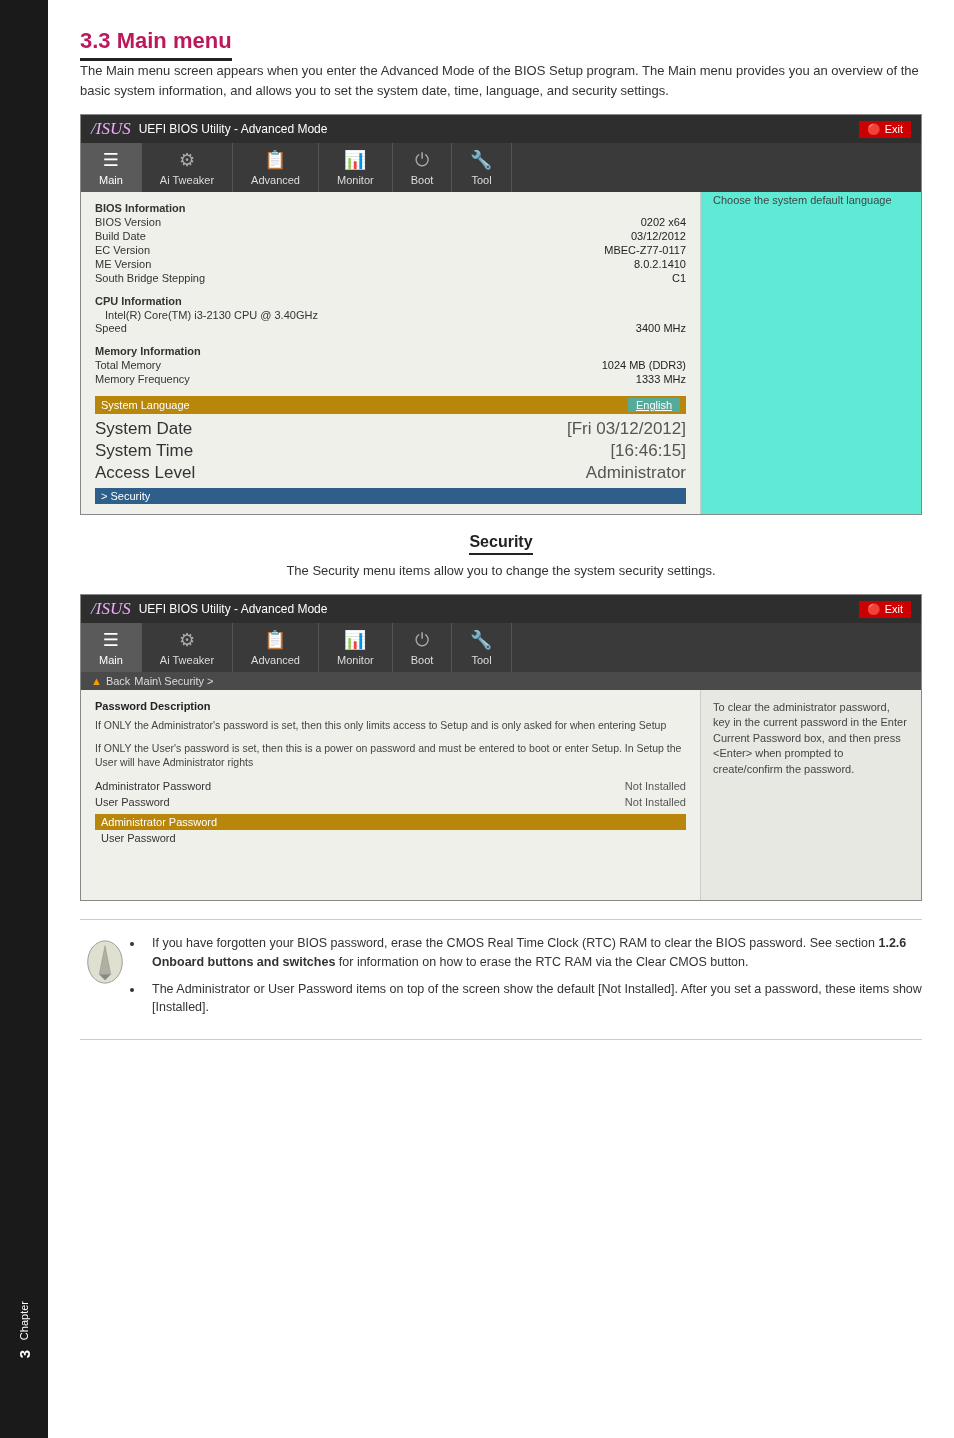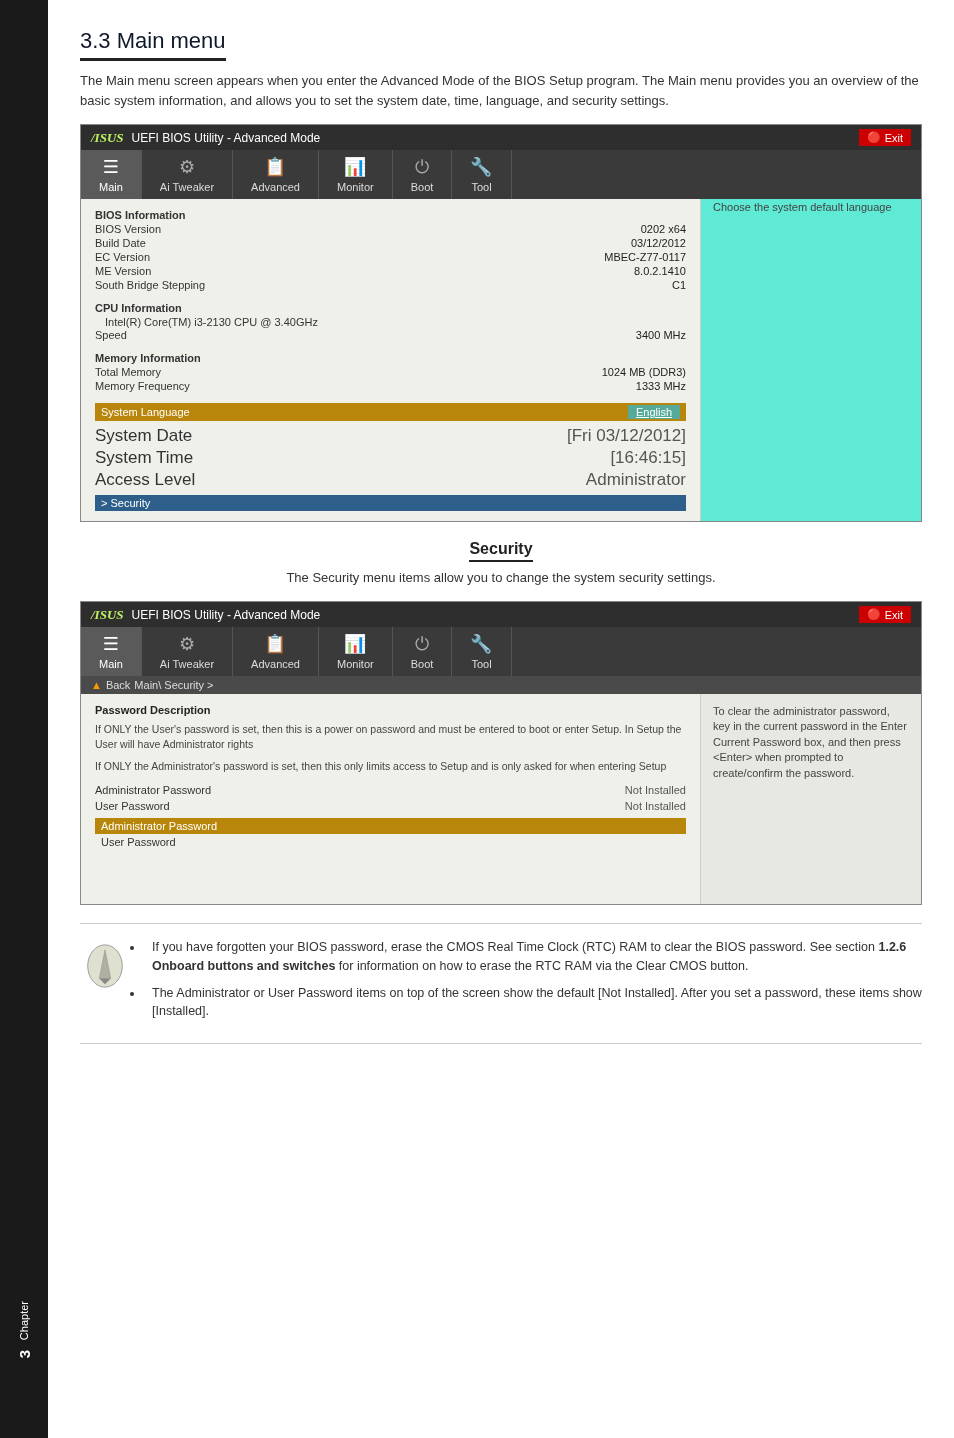--- a/index.html
+++ b/index.html
@@ -46,25 +46,24 @@
 
     
     .main-content {
       flex: 1;
       padding: 28px 32px 20px 32px;
     }
 
     
     .section-title {
       font-size: 22px;
-      font-weight: normal;
-      color: #0f172a;
+      font-weight: bold;
+      color: #be185d;
       border-bottom: 3px solid #222;
       padding-bottom: 4px;
-      margin-bottom: 10px;
       display: inline-block;
     }
 
     .section-desc {
       font-size: 13px;
       color: #333;
       margin-bottom: 14px;
       line-height: 1.5;
     }
 
@@ -85,23 +84,23 @@
       padding: 4px 10px;
       font-size: 12px;
     }
     .bios-titlebar-left {
       display: flex;
       align-items: center;
       gap: 8px;
     }
     .asus-logo {
       font-style: italic;
-      font-weight: bold;
-      color: #bef264;
-      font-size: 13px;
+      font-weight: normal;
+      color: #f0abfc;
+      font-size: 17px;
       font-family: 'Times New Roman', serif;
     }
     .bios-exit-btn {
       background: #c00;
       color: #fff;
       padding: 2px 8px;
       font-size: 11px;
       border: none;
       cursor: pointer;
       display: flex;
@@ -546,24 +545,24 @@
         <span class="back-arrow">▲</span>
         <span>Back</span>
         <span>Main\  Security  &gt;</span>
       </div>
 
       <div class="bios-body">
         <div class="bios-pwd-left">
 
           <div class="pwd-desc-title">Password Description</div>
           <div class="pwd-desc-text">
+            <span>If ONLY the Administrator's password is set, then this only limits access to Setup and is only asked for when entering Setup</span>
+          </div>
+          <div class="pwd-desc-text">
             <span>If ONLY the User's password is set, then this is a power on password and must be entered to boot or enter Setup. In Setup the User will have Administrator rights</span>
-          </div>
-          <div class="pwd-desc-text">
-            <span>If ONLY the Administrator's password is set, then this only limits access to Setup and is only asked for when entering Setup</span>
           </div>
 
           <div class="pwd-row">
             <span>Administrator Password</span>
             <span class="pwd-status">Not Installed</span>
           </div>
           <div class="pwd-row">
             <span>User Password</span>
             <span class="pwd-status">Not Installed</span>
           </div>

